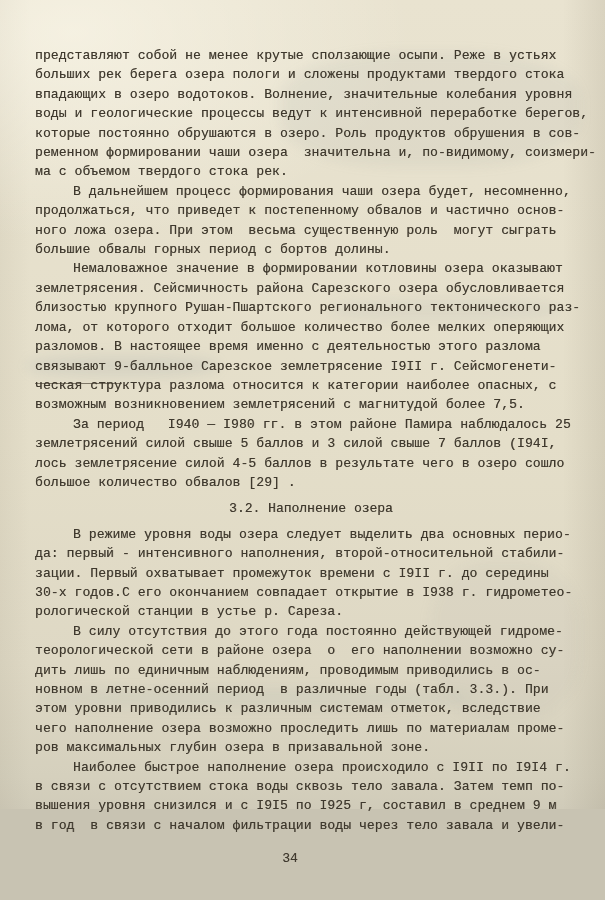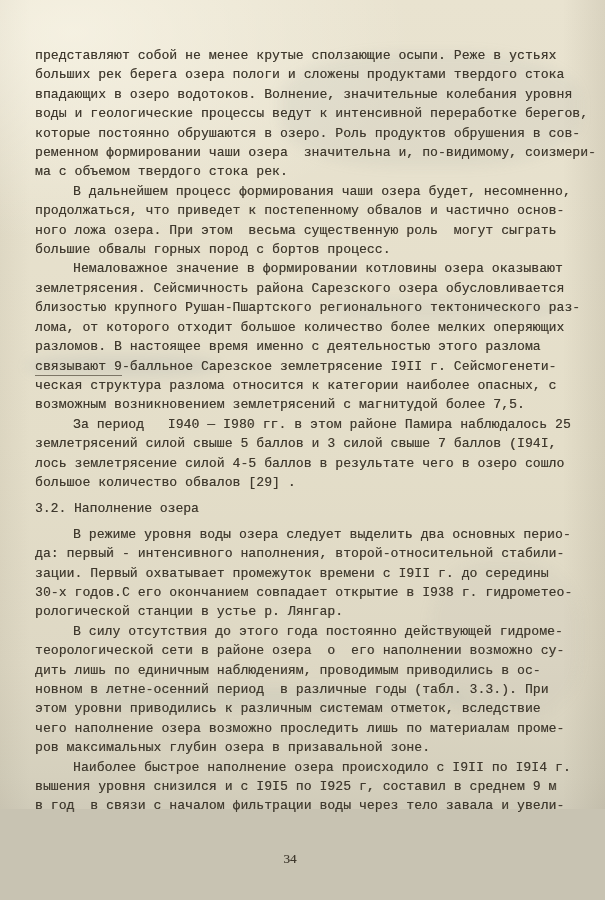--- a/index.html
+++ b/index.html
@@ -31,37 +31,37 @@
     line-height: 19.4px;
     text-shadow: 0.3px 0.3px 0.5px rgba(62,54,42,0.55);
   }
   .para { margin: 0; }
   .line {
     white-space: pre;
     letter-spacing: 0.1px;
   }
   .line.indent { padding-left: 38px; }
   .heading {
+    text-align: center;
     margin: 7px 0 6px 0;
     white-space: pre;
   }
   .underlined {
     border-bottom: 1.5px solid rgba(72,64,50,0.65);
-    padding-bottom: 1px;
+    padding-bottom: 9px;
     margin-top: 11px;
   }
   .page-number {
     position: absolute;
     top: 851px;
     left: 0;
     width: 580px;
     text-align: center;
     font-size: 13px;
     text-shadow: 0.3px 0.3px 0.5px rgba(62,54,42,0.55);
-    font-family: Liberation Serif, serif;
   }
   
   .artifact {
     position: absolute;
     pointer-events: none;
     border-radius: 40%;
     filter: blur(6px);
   }
   .a1 { top: 52px;  left: 280px; width: 300px; height: 115px; background: rgba(135,145,145,0.09); }
   .a2 { top: 355px; left: 28px;  width: 190px; height: 22px;  background: rgba(135,152,158,0.14); }
@@ -86,21 +86,21 @@
         <div class="line">впадающих в озеро водотоков. Волнение, значительные колебания уровня</div>
         <div class="line">воды и геологические процессы ведут к интенсивной переработке берегов,</div>
         <div class="line">которые постоянно обрушаются в озеро. Роль продуктов обрушения в сов-</div>
         <div class="line">ременном формировании чаши озера  значительна и, по-видимому, соизмери-</div>
         <div class="line">ма с объемом твердого стока рек.</div>
       </div>
       <div class="para">
         <div class="line indent">В дальнейшем процесс формирования чаши озера будет, несомненно,</div>
         <div class="line">продолжаться, что приведет к постепенному обвалов и частично основ-</div>
         <div class="line">ного ложа озера. При этом  весьма существенную роль  могут сыграть</div>
-        <div class="line">большие обвалы горных пород с бортов процесс.</div>
+        <div class="line">большие обвалы горных период с бортов долины.</div>
       </div>
       <div class="para">
         <div class="line indent">Немаловажное значение в формировании котловины озера оказывают</div>
         <div class="line">землетрясения. Сейсмичность района Сарезского озера обусловливается</div>
         <div class="line">близостью крупного Рушан-Пшартского регионального тектонического раз-</div>
         <div class="line">лома, от которого отходит большое количество более мелких оперяющих</div>
         <div class="line">разломов. В настоящее время именно с деятельностью этого разлома</div>
         <div class="line"><span class="underlined">связывают 9</span><span>-балльное Сарезское землетрясение I9II г. Сейсмогенети-</span></div>
         <div class="line">ческая структура разлома относится к категории наиболее опасных, с</div>
         <div class="line">возможным возникновением землетрясений с магнитудой более 7,5.</div>
@@ -110,32 +110,33 @@
         <div class="line">землетрясений силой свыше 5 баллов и 3 силой свыше 7 баллов (I94I,</div>
         <div class="line">лось землетрясение силой 4-5 баллов в результате чего в озеро сошло</div>
         <div class="line">большое количество обвалов [29] .</div>
       </div>
       <div class="heading">3.2. Наполнение озера</div>
       <div class="para">
         <div class="line indent">В режиме уровня воды озера следует выделить два основных перио-</div>
         <div class="line">да: первый - интенсивного наполнения, второй-относительной стабили-</div>
         <div class="line">зации. Первый охватывает промежуток времени с I9II г. до середины</div>
         <div class="line">30-х годов.С его окончанием совпадает открытие в I938 г. гидрометео-</div>
-        <div class="line">рологической станции в устье р. Лянгар.</div>
+        <div class="line">рологической станции в устье р. Сареза.</div>
       </div>
       <div class="para">
         <div class="line indent">В силу отсутствия до этого года постоянно действующей гидроме-</div>
         <div class="line">теорологической сети в районе озера  о  его наполнении возможно су-</div>
         <div class="line">дить лишь по единичным наблюдениям, проводимым приводились в ос-</div>
         <div class="line">новном в летне-осенний период  в различные годы (табл. 3.3.). При</div>
         <div class="line">этом уровни приводились к различным системам отметок, вследствие</div>
         <div class="line">чего наполнение озера возможно проследить лишь по материалам проме-</div>
         <div class="line">ров максимальных глубин озера в призавальной зоне.</div>
       </div>
       <div class="para">
         <div class="line indent">Наиболее быстрое наполнение озера происходило с I9II по I9I4 г.</div>
+        <div class="line">в связи с отсутствием стока воды сквозь тело завала. Затем темп по-</div>
         <div class="line">вышения уровня снизился и с I9I5 по I925 г, составил в среднем 9 м</div>
         <div class="line">в год  в связи с началом фильтрации воды через тело завала и увели-</div>
       </div>
     </div>
 
   <div class="page-number">34</div>
 </div>
 
 </body></html>

